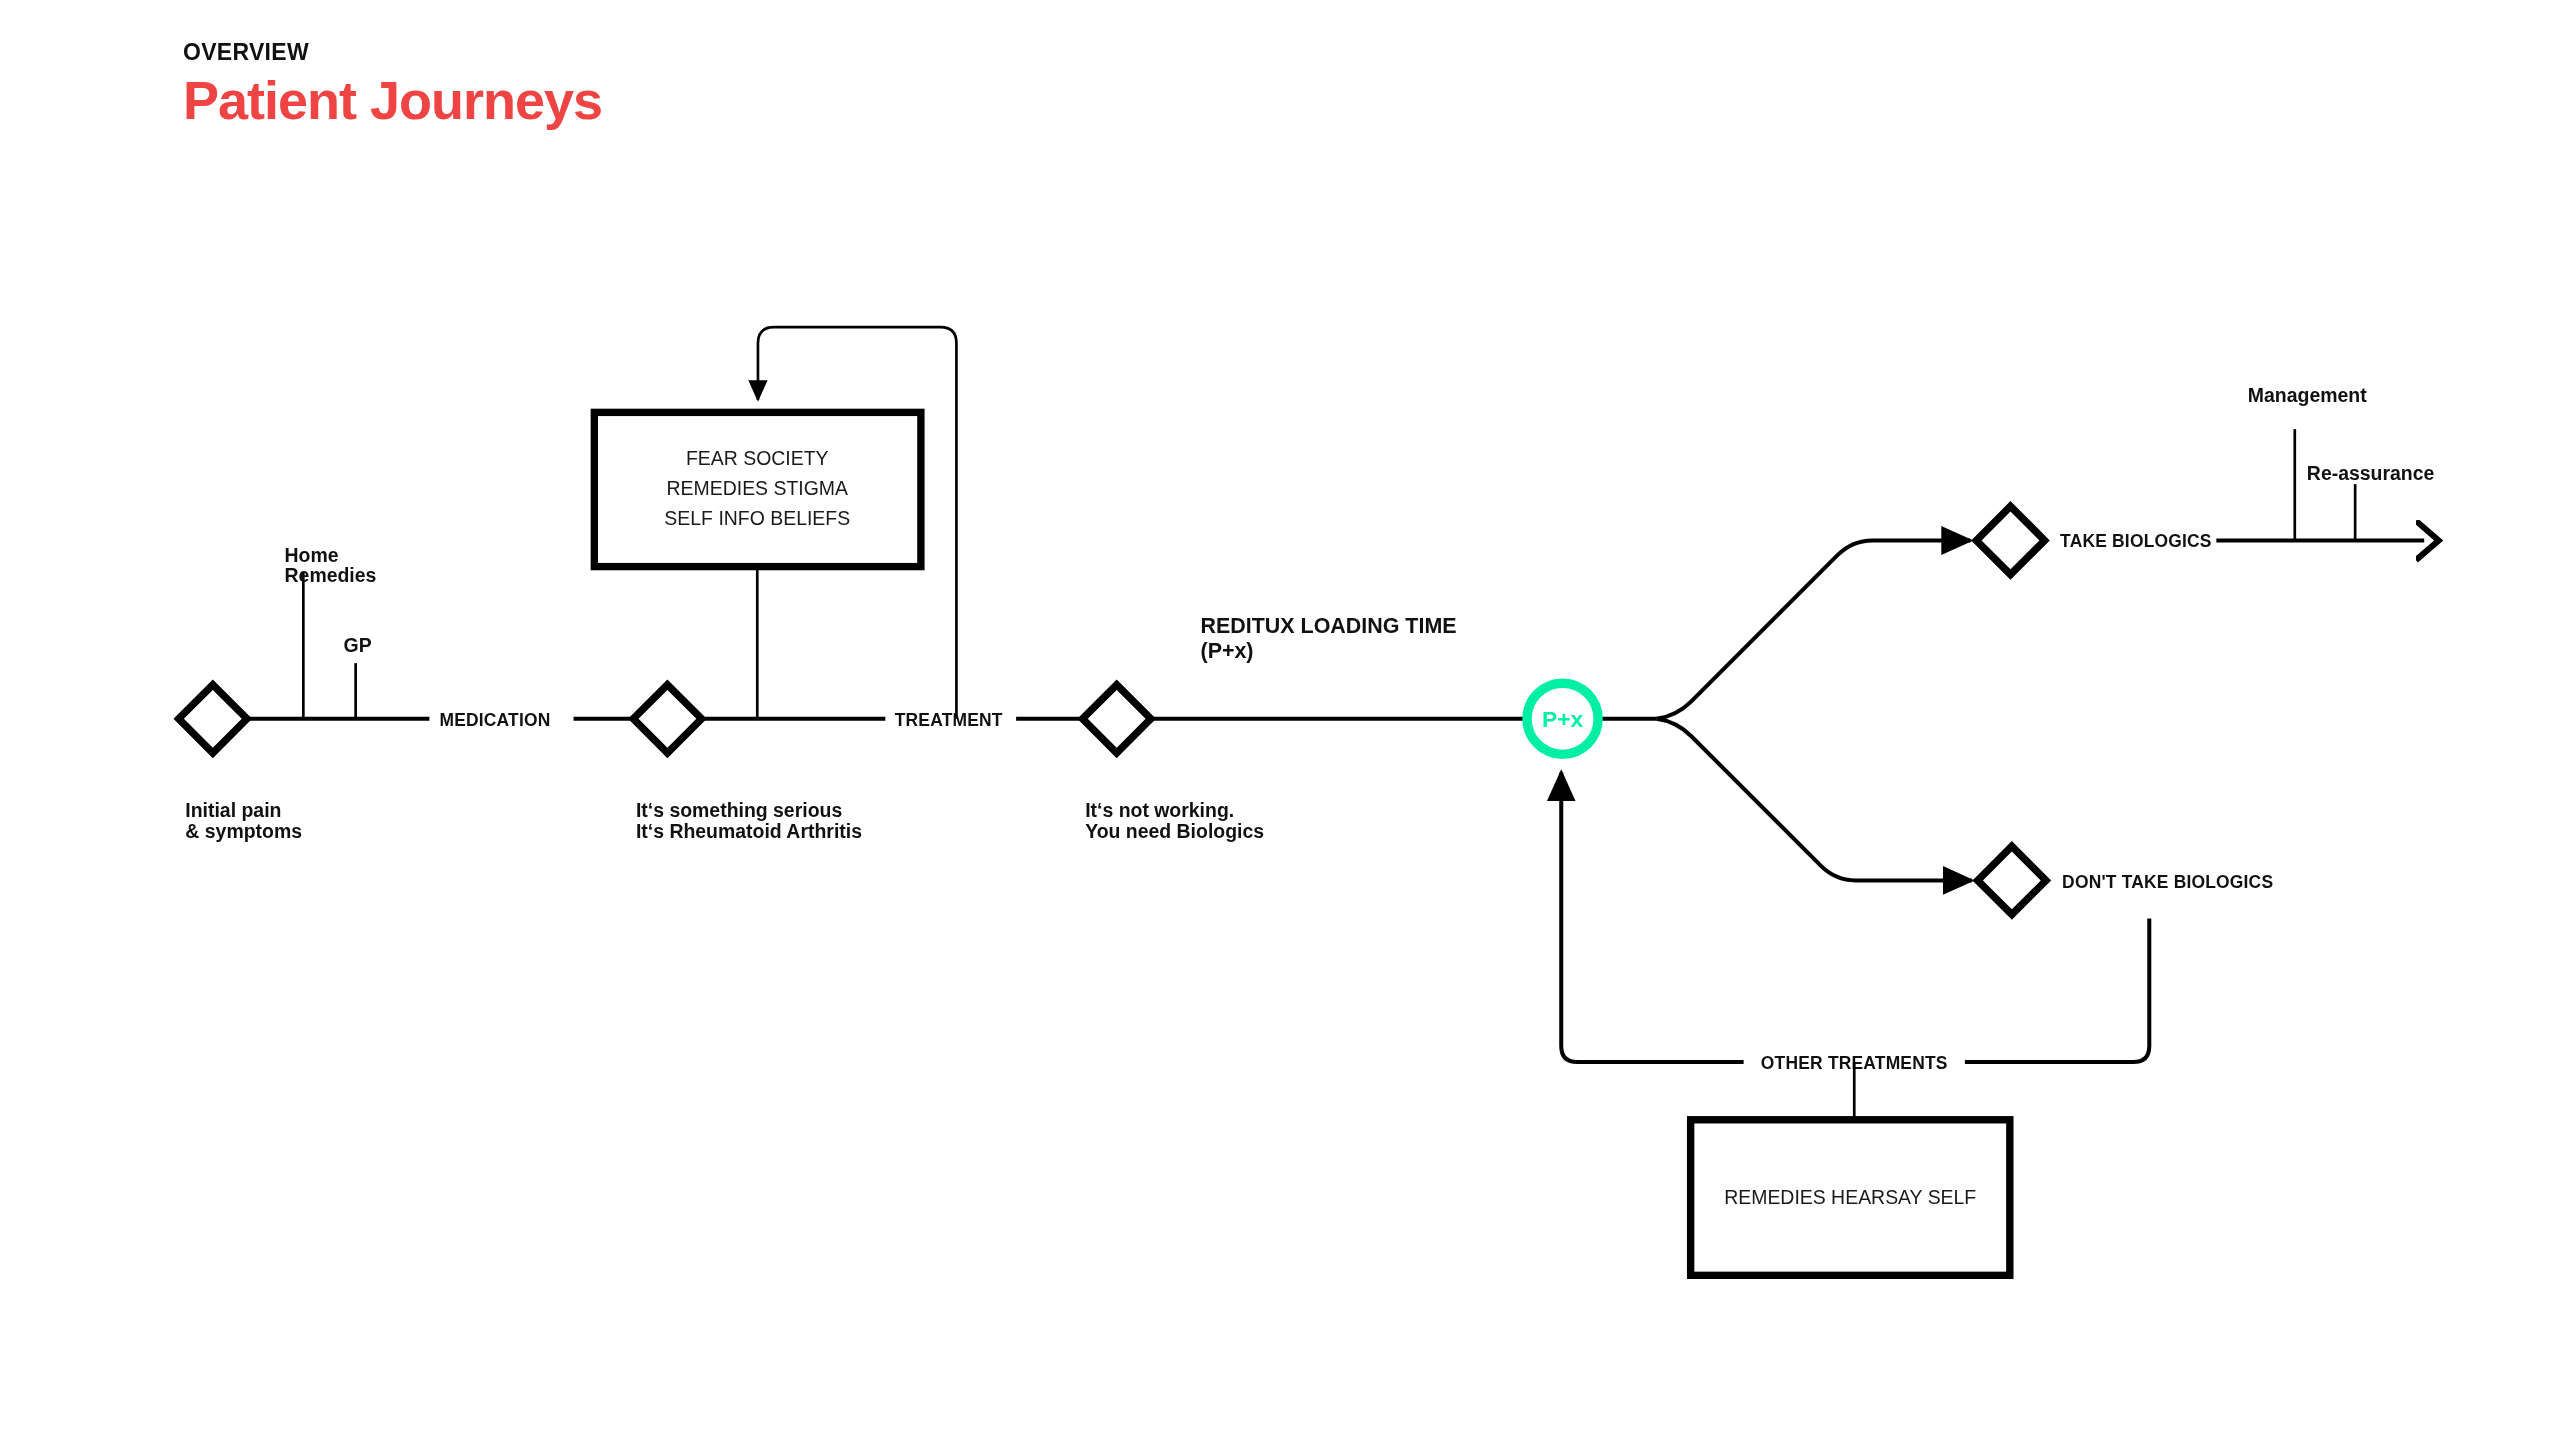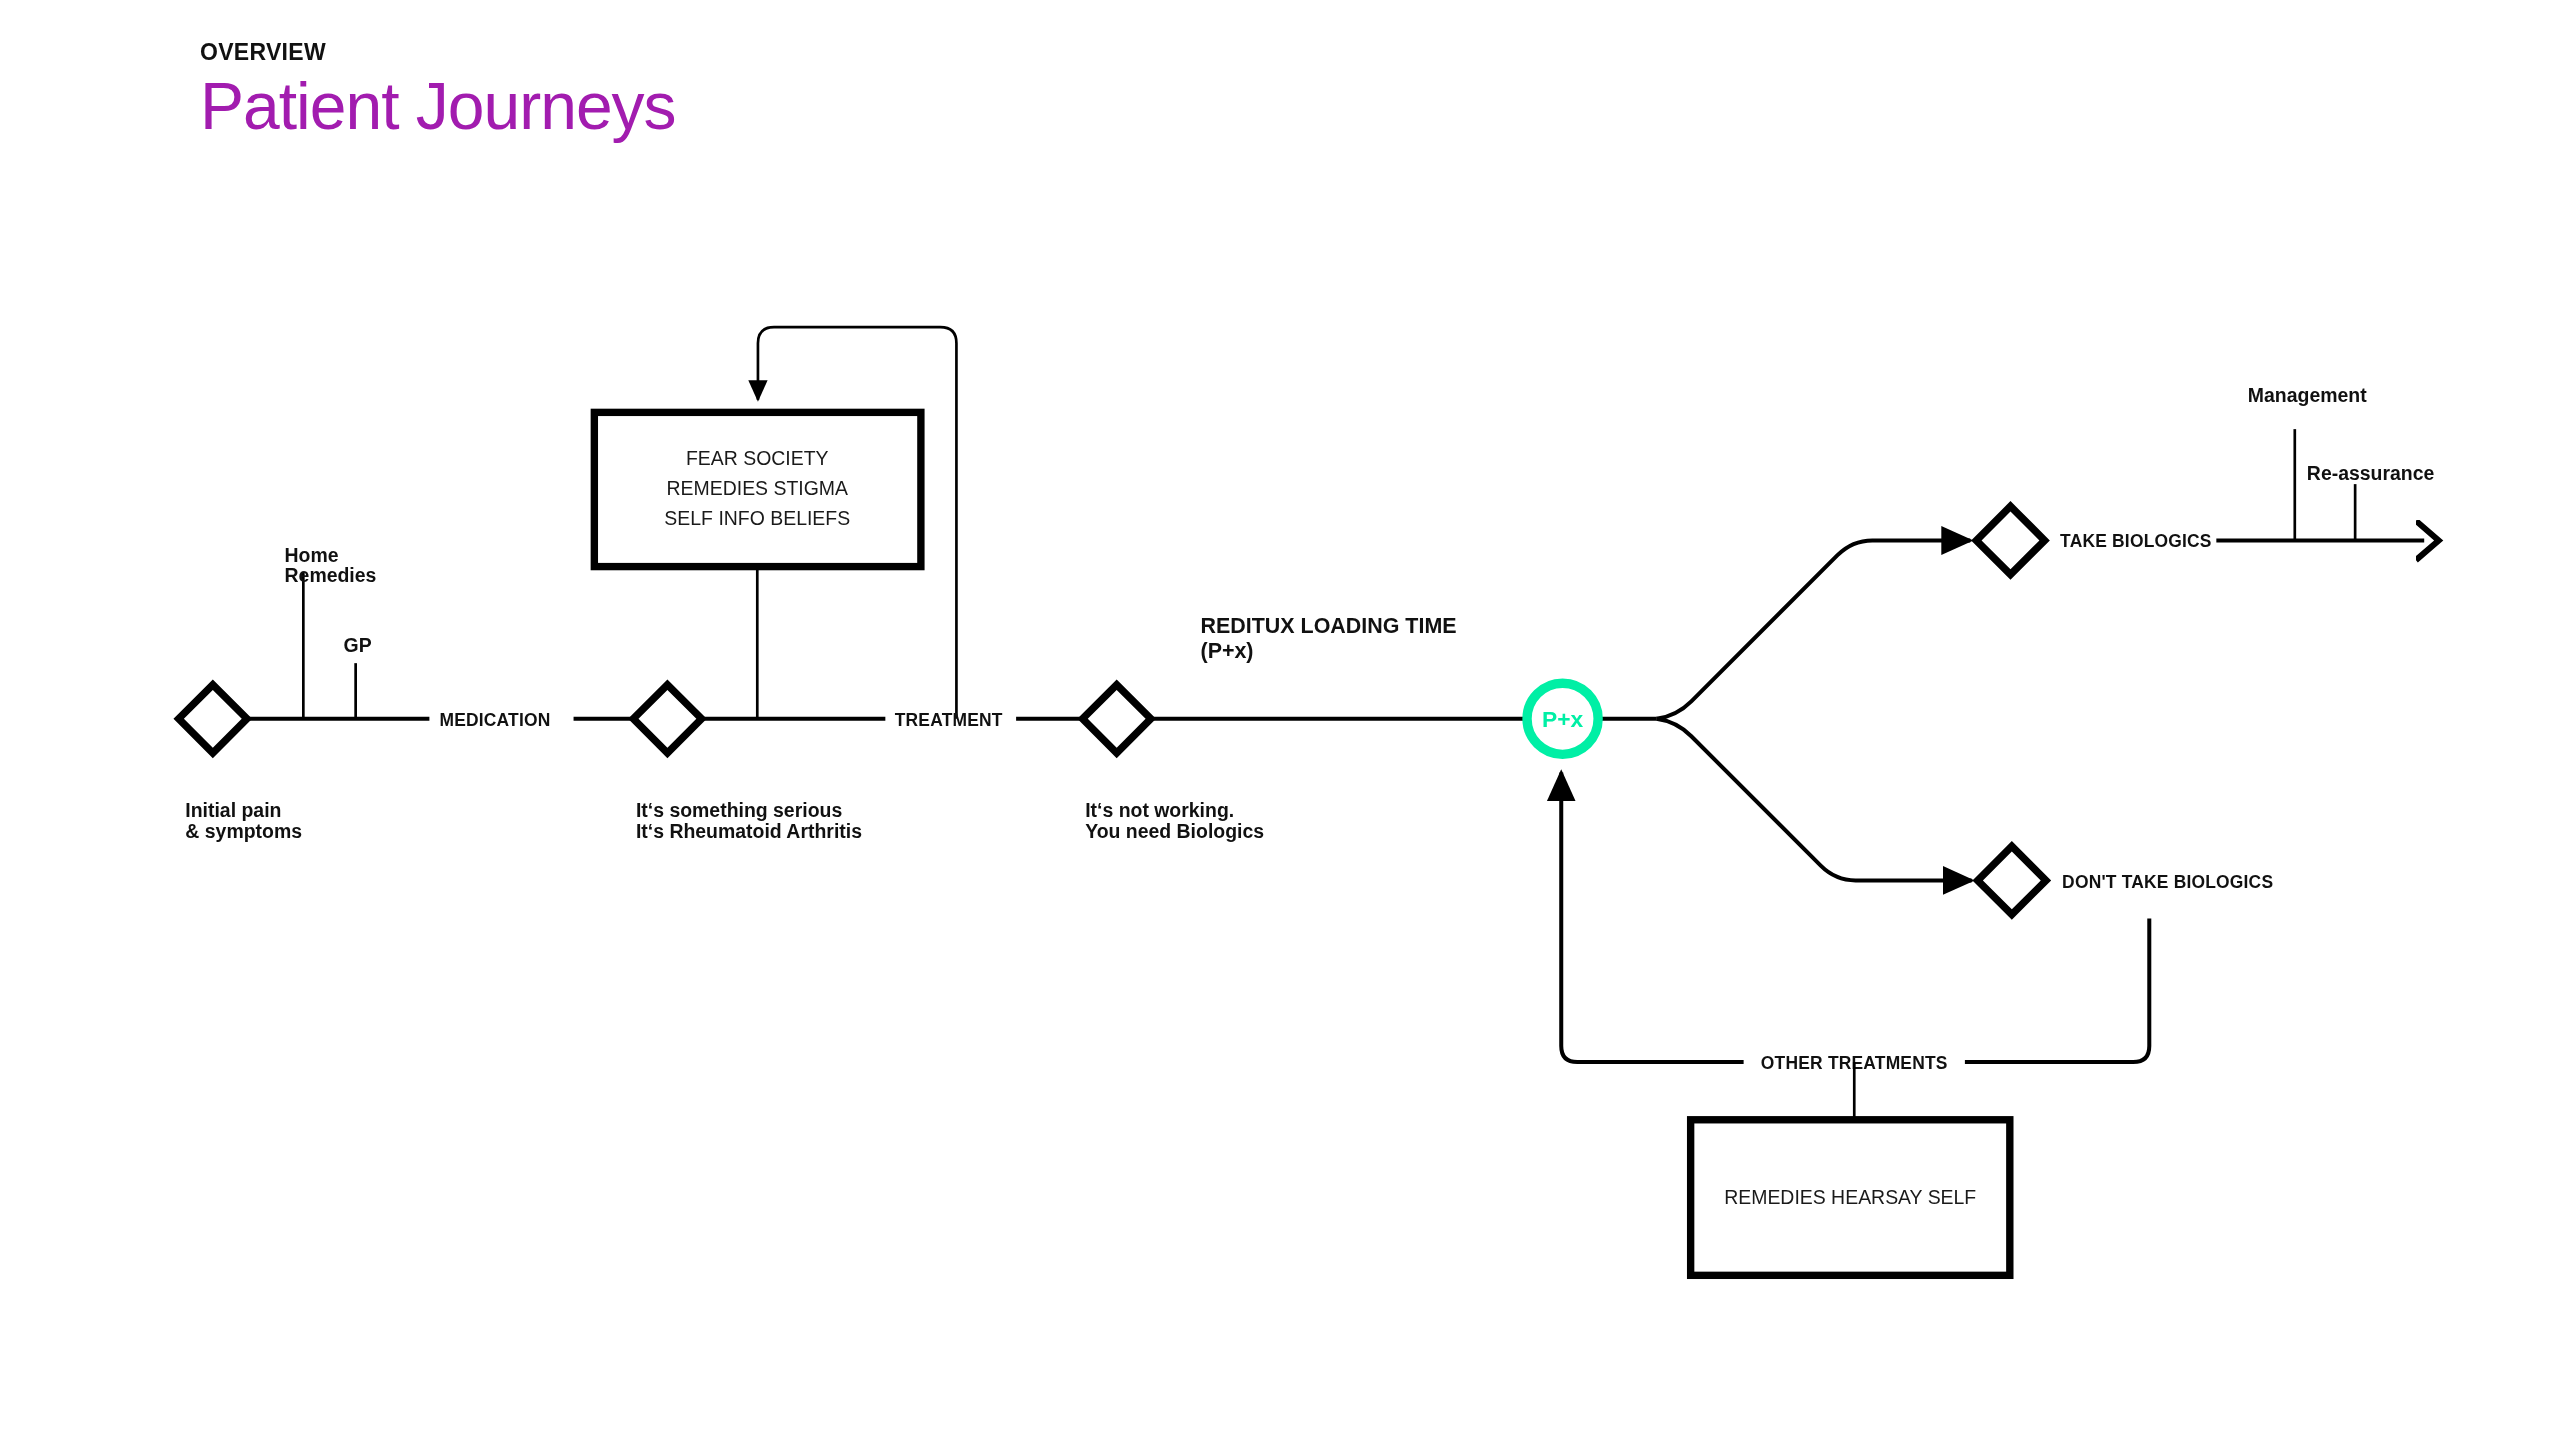--- a/index.html
+++ b/index.html
@@ -17,36 +17,36 @@
     position: relative;
   }
   #stage {
     position: absolute;
     left: 0; top: 0;
     width: 2576px;
     height: 1449px;
   }
   .header {
     position: absolute;
-    left: 200px;
+    left: 183px;
     top: 40px;
   }
   .eyebrow {
     font-size: 23px;
     font-weight: 700;
     letter-spacing: 0.3px;
     color: #111111;
     margin: 0 0 6.7px 0;
     line-height: 1.1;
   }
   .title {
-    font-size: 66px;
-    font-weight: 400;
+    font-size: 54px;
+    font-weight: 700;
     letter-spacing: -1px;
-    color: #a21caf;
+    color: #ef4444;
     margin: 0;
     line-height: 1.05;
   }
   svg#flow {
     position: absolute;
     left: 0;
     top: 0;
     width: 2576px;
     height: 1449px;
     display: block;

